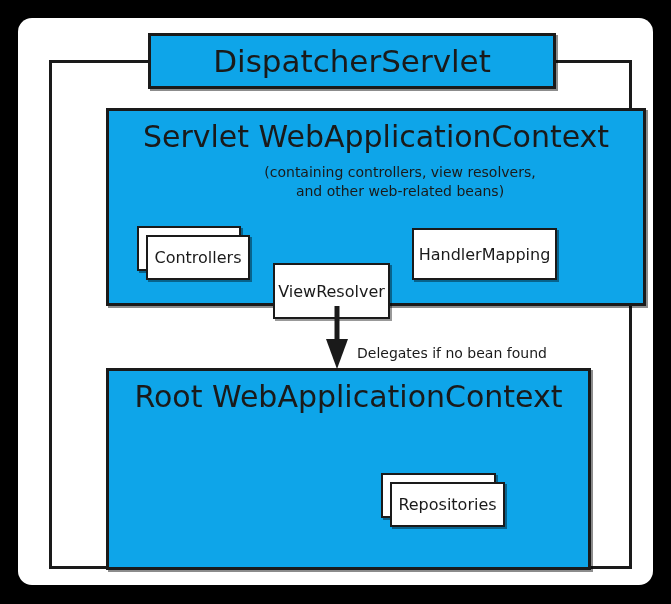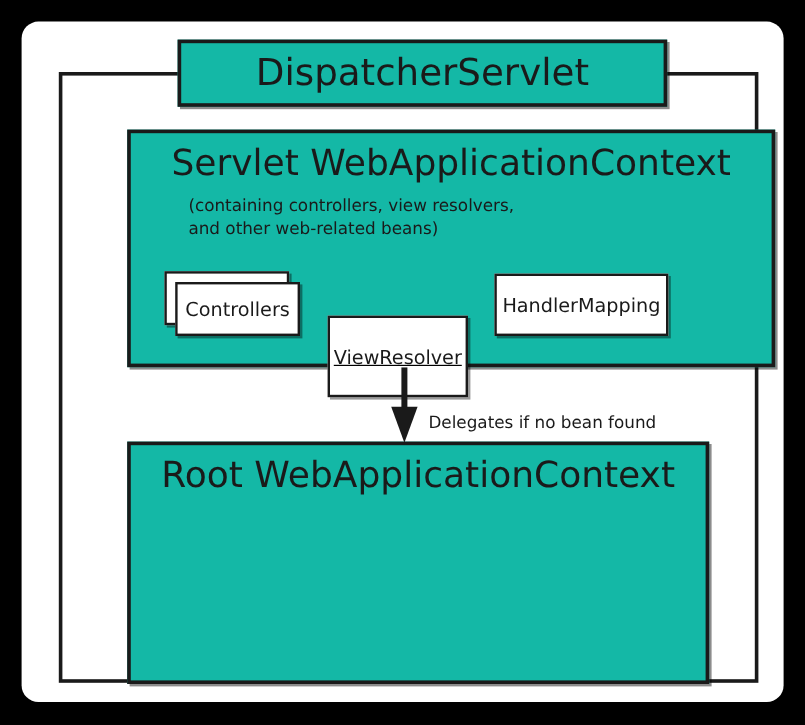--- a/index.html
+++ b/index.html
@@ -36,21 +36,21 @@
     left: 31px; top: 42px;
     width: 583px; height: 509px;
     border: 3px solid #1a1a1a;
     box-sizing: border-box;
     background: transparent;
   }
 
   
   .green-box {
     position: absolute;
-    background: #14b8a6;
+    background: #0ea5e9;
     border: 3px solid #1a1a1a;
     box-sizing: border-box;
     box-shadow: 2px 2px 0 rgba(0,0,0,0.45);
   }
 
   
   #dispatcher-servlet-box {
     left: 130px; top: 15px;
     width: 408px; height: 56px;
     display: flex;
@@ -85,21 +85,21 @@
     font-size: 30px;
     color: #1a1a1a;
     line-height: 1.05;
   }
   #servlet-context-box .context-heading { top: 10px; }
   #root-context-box .context-heading { top: 10px; }
 
   .context-subtitle {
     position: absolute;
     left: 0; right: 0;
-    text-align: left;
+    text-align: center;
     font-size: 14px;
     color: #1a1a1a;
     line-height: 1.35;
     padding-left: 48px;
   }
   #servlet-context-box .context-subtitle { top: 52px; }
   #root-context-box .context-subtitle { top: 52px; }
 
   
   .bean-card {
@@ -133,21 +133,21 @@
     color: #1a1a1a;
     white-space: nowrap;
   }
 
   
   #bean-controllers     { left: 119px; top: 208px; width: 113px; height: 54px; }
   #bean-controllers .card-back  { width: 104px; height: 45px; }
   #bean-controllers .card-front { width: 104px; height: 45px; }
 
   #bean-viewresolver    { left: 255px; top: 245px; width: 117px; height: 52px; }
-  #bean-viewresolver .card-front { width: 117px; height: 68px; text-decoration: underline; }
+  #bean-viewresolver .card-front { width: 117px; height: 56px; }
 
   #bean-handlermapping  { left: 394px; top: 210px; width: 145px; height: 52px; padding-left: 12px; }
   #bean-handlermapping .card-front { width: 145px; height: 52px; }
 
   
   #bean-services        { left: 183px; top: 455px; width: 111px; height: 54px; }
   #bean-services .card-back  { width: 102px; height: 45px; }
   #bean-services .card-front { width: 102px; height: 45px; }
 
   #bean-repositories    { left: 363px; top: 455px; width: 124px; height: 54px; }
@@ -209,20 +209,26 @@
       </div>
     </div>
 
     <div id="bean-handlermapping" class="bean-card single">
       <div class="card-front">
         <span class="card-label">HandlerMapping</span>
       </div>
     </div>
 
 
+    <div id="bean-repositories" class="bean-card">
+      <div class="card-back"></div>
+      <div class="card-front">
+        <span class="card-label">Repositories</span>
+      </div>
+    </div>
 
     <div id="delegation-arrow">
       <svg width="26" height="64" viewBox="0 0 26 64" xmlns="http://www.w3.org/2000/svg">
         <line x1="13" y1="0" x2="13" y2="42" stroke="#1a1a1a" stroke-width="5"></line>
         <polygon points="13,63 2,33 24,33" fill="#1a1a1a"></polygon>
       </svg>
     </div>
     <div id="delegation-label">Delegates if no bean found</div>
 
   </div>

